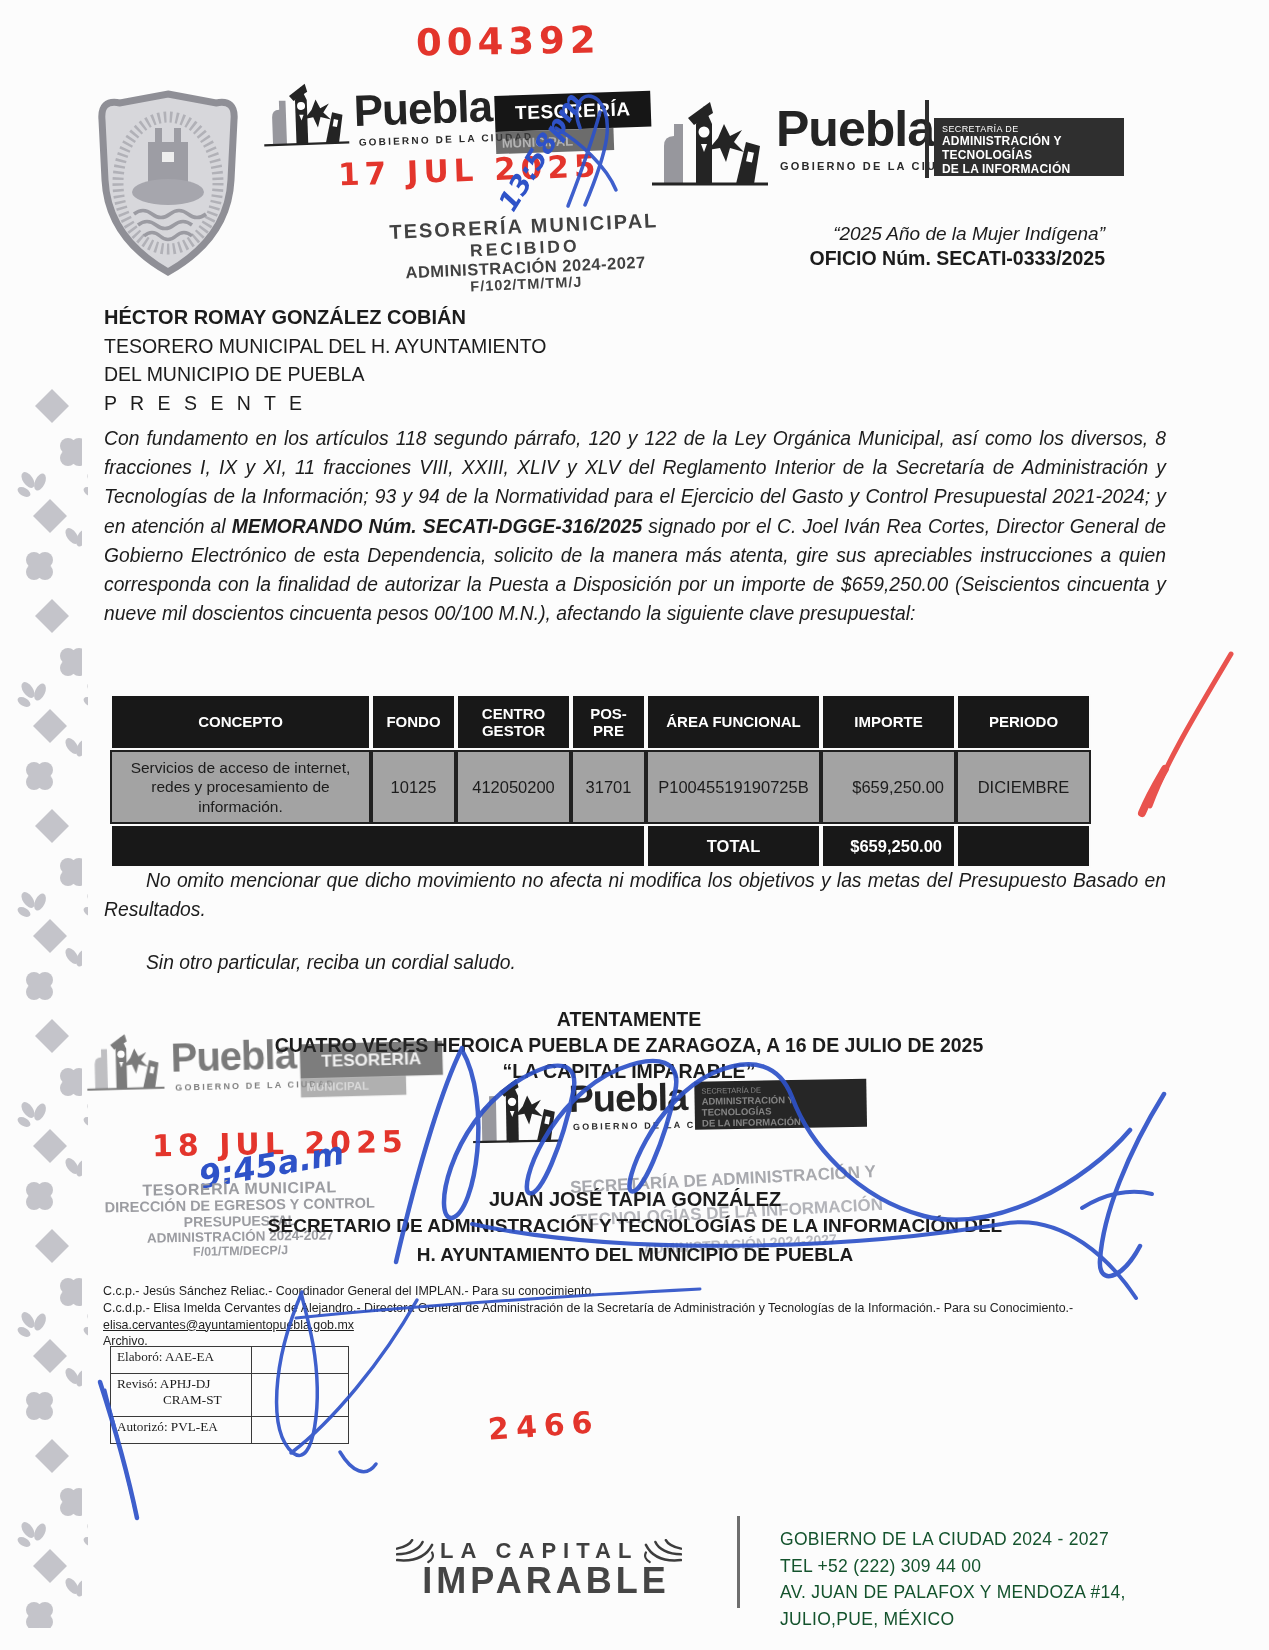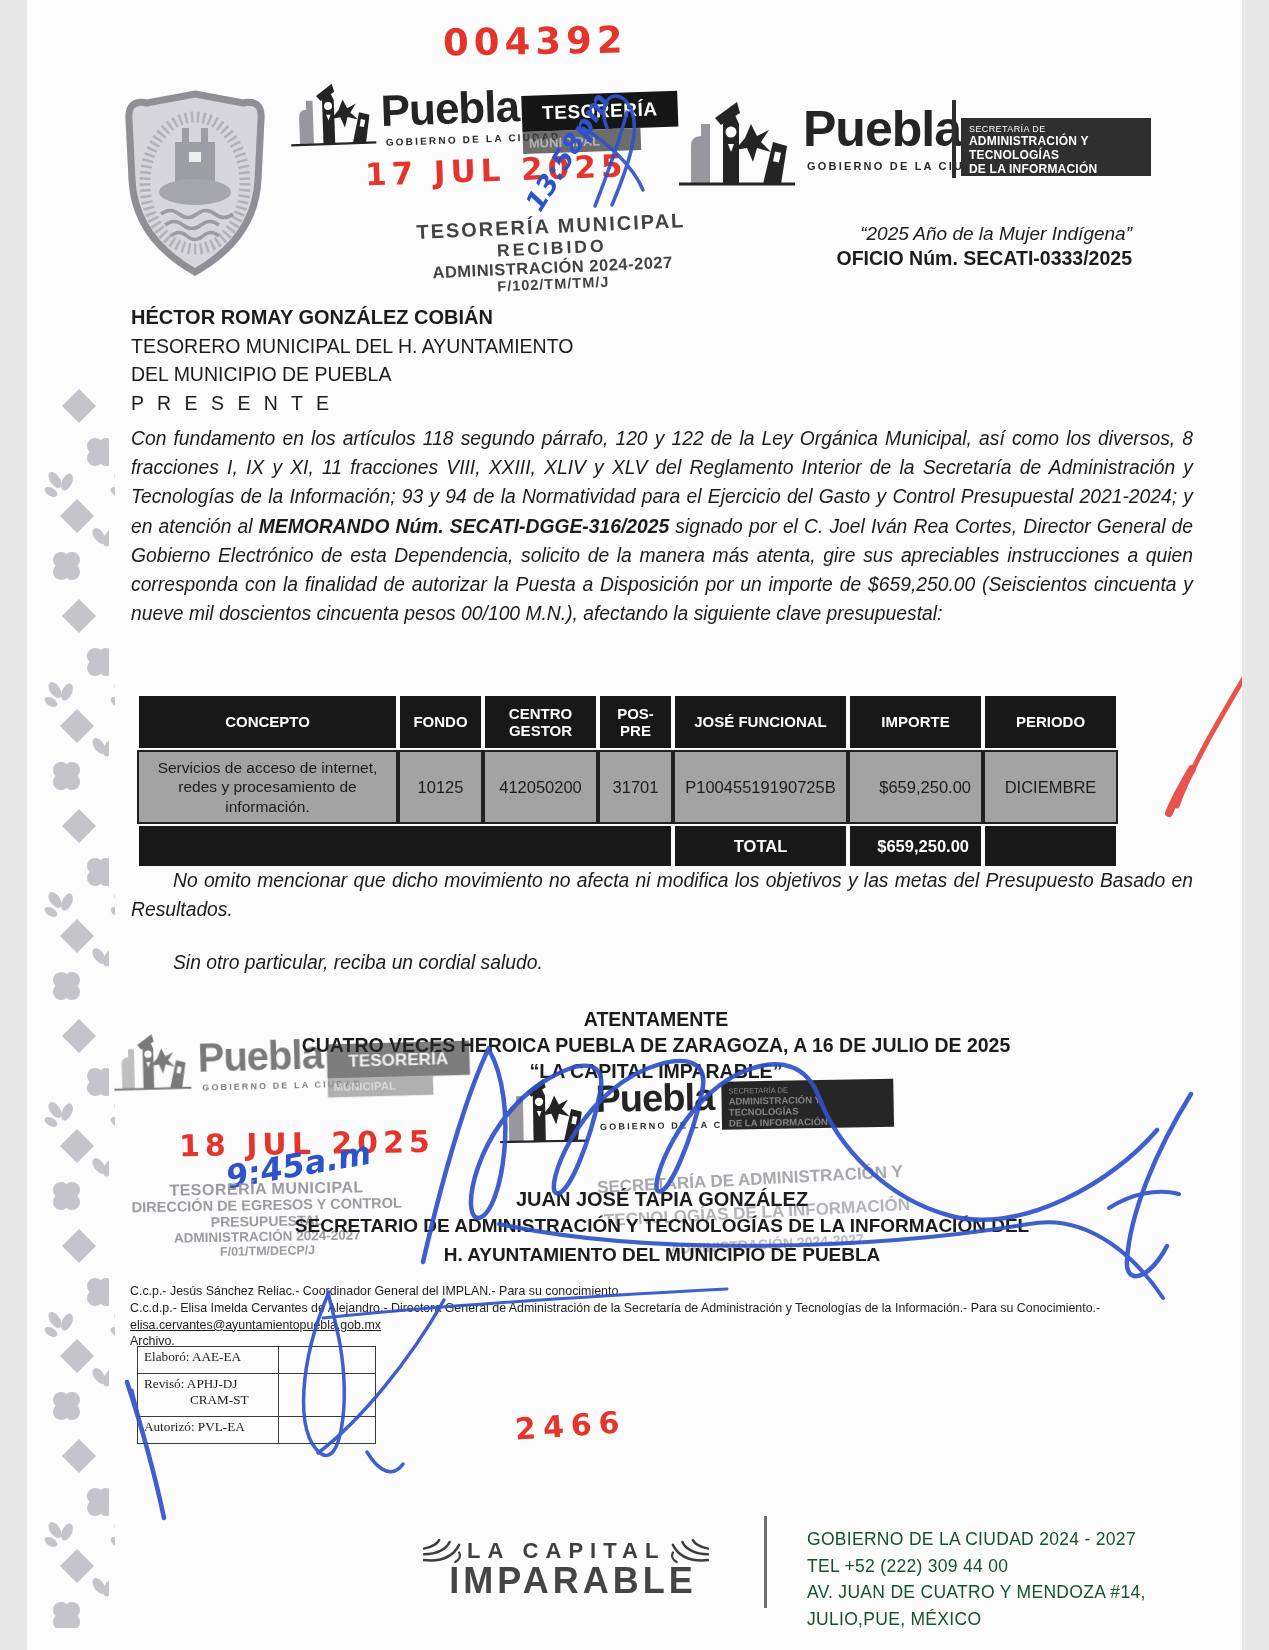--- a/index.html
+++ b/index.html
@@ -1,17 +1,17 @@
 <!DOCTYPE html>
 <html><head>
 <meta charset="utf-8">
 <style>
   html,body{margin:0;padding:0;background:#e8e8e8;}
-  .page{position:relative;width:1167px;height:1650px;margin:0 auto;background:#fcfcfc;
-        font-family:"Liberation Sans",sans-serif;color:#1c1c1c;overflow:hidden;padding-left:48px;}
+  .page{position:relative;width:1269px;height:1650px;margin:0 auto;background:#fcfcfc;
+        font-family:"Liberation Sans",sans-serif;color:#1c1c1c;overflow:hidden;}
   .abs{position:absolute;}
   .c{text-align:center;}
   .b{font-weight:bold;}
   .i{font-style:italic;}
   .jst{text-align:justify;}
   .red-stamp{color:#e3352c;font-weight:bold;font-family:"DejaVu Sans",sans-serif;}
   .hand{color:#2e52c8;font-style:italic;font-weight:bold;font-family:"DejaVu Sans",sans-serif;}
   .graystamp{color:#9b9ca1;font-weight:bold;}
   
   .brand-word{font-weight:800;color:#242424;letter-spacing:-1px;line-height:1;}
@@ -175,21 +175,21 @@
         <col style="width:175px">
           <col style="width:135px">
           <col style="width:135px">
       </colgroup>
       <tbody>
           <tr>
         <th>CONCEPTO</th>
         <th>FONDO</th>
         <th>CENTRO GESTOR</th>
         <th><span class="wrap-narrow">POS-PRE</span></th>
-        <th>JOSÉ FUNCIONAL</th>
+        <th>ÁREA FUNCIONAL</th>
         <th>IMPORTE</th>
         <th>PERIODO</th>
       </tr>
       <tr>
         <td class="d" style="font-size:15.5px">Servicios de acceso de internet, redes y procesamiento de información.</td>
         <td class="d">10125</td>
         <td class="d">412050200</td>
         <td class="d">31701</td>
         <td class="d">P10045519190725B</td>
         <td class="d" style="text-align:right;padding-right:10px">$659,250.00</td>
@@ -304,21 +304,21 @@
       <svg width="38" height="25">
           <use href="#sym-wing"></use>
         </svg>
     </div>
     <div style="font-size:36px;font-weight:900;letter-spacing:4px;color:#454545;line-height:34px">IMPARABLE</div>
   </div>
   <div class="abs" style="left:737px;top:1516px;width:3px;height:92px;background:#4a4a4a;opacity:.8"></div>
   <div class="abs" style="left:780px;top:1526px;font-size:17.5px;line-height:26.5px;color:#14532d;letter-spacing:.3px">
     <div>GOBIERNO DE LA CIUDAD 2024 - 2027</div>
     <div>TEL +52 (222) 309 44 00</div>
-    <div>AV. JUAN DE CUATRO Y MENDOZA #14,</div>
+    <div>AV. JUAN DE PALAFOX Y MENDOZA #14,</div>
     <div>JULIO,PUE, MÉXICO</div>
   </div>
 
   <svg class="abs" style="left:0;top:0;pointer-events:none" width="1269" height="1650">
     <g stroke="#2e52c8" fill="none" stroke-linecap="round" stroke-linejoin="round" opacity=".92">
 
       <path d="M585,205 C608,150 615,118 598,100 C585,88 570,104 580,128" stroke-width="3.5"></path>
       <path d="M600,112 C592,142 580,175 568,206" stroke-width="3.5"></path>
       <path d="M556,128 C580,142 606,166 616,190" stroke-width="3.5"></path>
 

